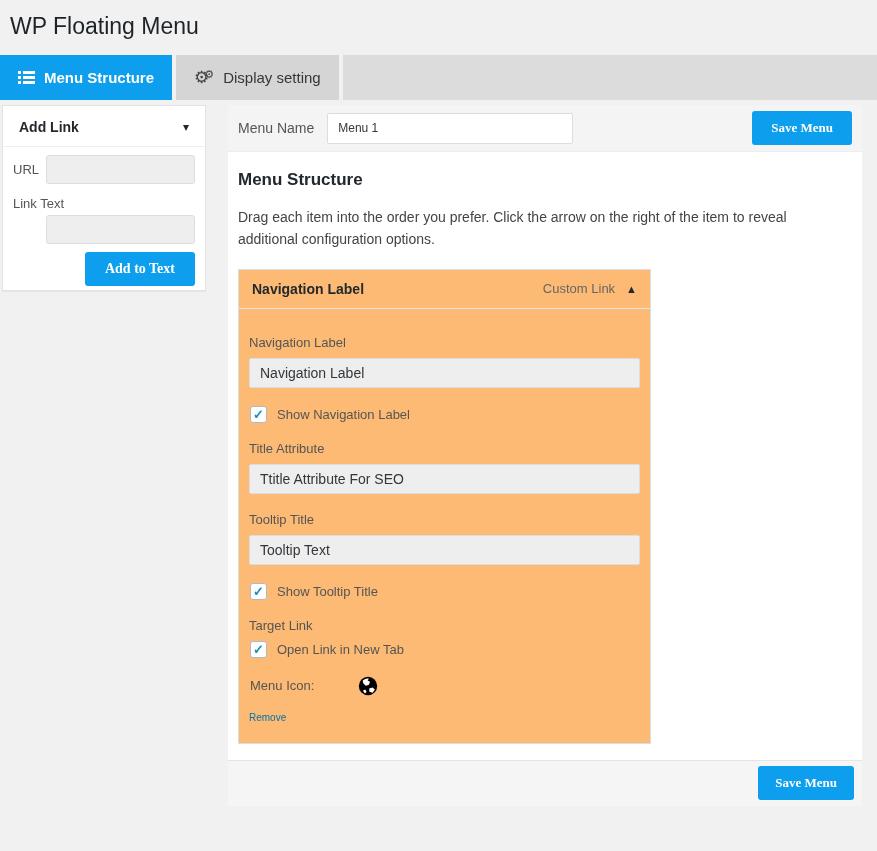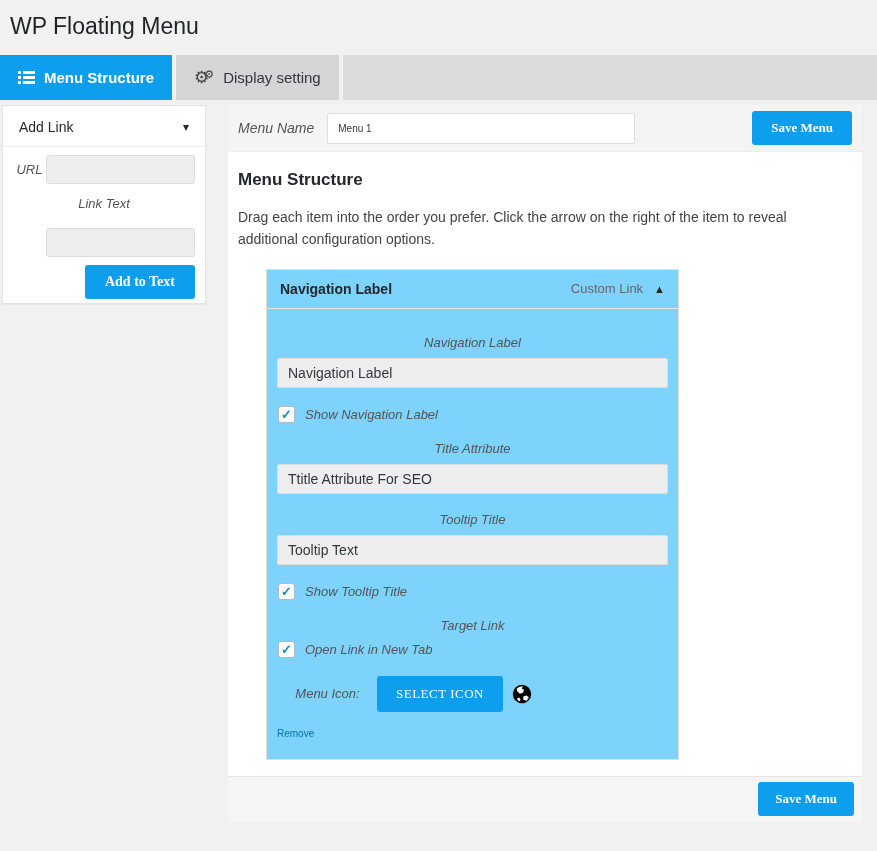--- a/index.html
+++ b/index.html
@@ -31,61 +31,61 @@
   
   .layout { position:relative; margin-top:5px; }
   .sidebar {
     position:absolute; left:2px; top:0; width:204px;
     background:#fff; border:1px solid #e3e3e3; box-shadow:0 1px 1px rgba(0,0,0,.04);
   }
   .sidebar-head {
     display:flex; align-items:center; justify-content:space-between;
     padding:13px 16px 11px; border-bottom:1px solid #eee; cursor:pointer;
   }
-  .sidebar-title { font-size:14px; font-weight:400; color:#23282d; }
+  .sidebar-title { font-size:14px; font-weight:700; color:#23282d; }
   .caret { font-size:12px; color:#23282d; line-height:1; }
   .sidebar-body { padding:8px 10px 4px; }
   .side-row-url { display:flex; align-items:center; }
-  .field-label { font-style:italic; font-size:13px; color:#555;text-align:center; }
+  .field-label { font-size:13px; color:#555; }
   .side-row-url .field-label { width:33px; flex:0 0 33px; }
   .side-input {
     background:#eee; border:1px solid #ddd; border-radius:3px;
     height:29px; width:100%; padding:4px 8px; font-size:14px; color:#32373c;
     font-family:"Liberation Sans", sans-serif;
   }
   .side-row-linktext { margin-top:12px; }
-  .side-row-linktext .field-label { display:block; margin-bottom:17px; }
+  .side-row-linktext .field-label { display:block; margin-bottom:4px; }
   .side-row-linktext .side-input { width:calc(100% - 33px); margin-left:33px; }
   .btn {
     background:#0d9eed; color:#fff; border:none; border-radius:3px;
     font-family:Liberation Serif, serif; font-size:13px; font-weight:600;
     padding:9px 17px; cursor:pointer;
   }
   .side-btn-row { display:flex; justify-content:flex-end; margin-top:8px; }
   .side-btn-row .btn { font-size:14px; padding:9px 20px; }
 
   
   .main { margin-left:228px; margin-right:15px; background:#fff; }
   .menubar {
     display:flex; align-items:center; height:47px; padding:0 10px;
     background:#f4f4f4; border-bottom:1px solid #ededed;
   }
   .menubar .field-label { font-size:14px; margin-right:13px; }
   .menuname-input {
-    width:308px; height:31px; background:#fff; border:1px solid #ddd;
-    padding:4px 10px; font-size:10px; color:#32373c; border-radius:2px;
+    width:246px; height:31px; background:#fff; border:1px solid #ddd;
+    padding:4px 10px; font-size:12px; color:#32373c; border-radius:2px;
     font-family:"Liberation Sans", sans-serif;
   }
   .menubar .btn { margin-left:auto; padding:9px 19px; }
 
   .content { padding:14px 10px 16px; min-height:594px; }
   .content h2 { margin:4px 0 16px; font-size:17px; font-weight:700; color:#23282d; }
   .desc { margin:0 0 18px; width:586px; font-size:14px; color:#444; line-height:1.6; }
 
-  .item-box { width:413px; border:1px solid #ddd; background:#7dd3fc;margin-left:28px; }
+  .item-box { width:413px; border:1px solid #ddd; background:#fdba74; }
   .item-head {
     display:flex; align-items:center; height:39px; padding:0 13px;
     border-bottom:1px solid #e5e5e5; cursor:pointer;
   }
   .item-title { flex:1; font-size:14px; font-weight:600; color:#23282d; }
   .item-type { font-size:13px; color:#666; margin-right:11px; }
   .caret-up { font-size:11px; color:#23282d; }
   .item-body { padding:26px 10px 18px; }
   .item-body .field-label { display:block; margin-bottom:8px; }
   .item-input {
@@ -213,21 +213,20 @@
 
           <span class="field-label">Target Link</span>
 
           <label class="check-row">
             <span class="cb">✓</span>
             <span class="field-label">Open Link in New Tab</span>
           </label>
 
           <div class="icon-row">
             <span class="field-label">Menu Icon:</span>
-            <button class="select-icon-btn">SELECT ICON</button>
             <span class="globe">
               <svg width="20" height="20" viewBox="0 0 20 20">
                 <circle cx="10" cy="10" r="9.2" fill="#000"></circle>
                 <path fill="#fff" d="M4.6 4.8c1.4-1.9 4.2-2.9 6.3-2.2l-1.2 1.9 2.3 1.2-1 3.1-3.2 1-2.4-2.3z"></path>
                 <path fill="#fff" d="M11.2 12.6l3.4-1.2 2.3 2.1-2.2 3.3-3.3-1.1z"></path>
                 <path fill="#fff" d="M5 14.5l2.2-1 1.4 2.3-1.5 1.6c-.9-.6-1.7-1.7-2.1-2.9z"></path>
               </svg>
             </span>
           </div>
 

